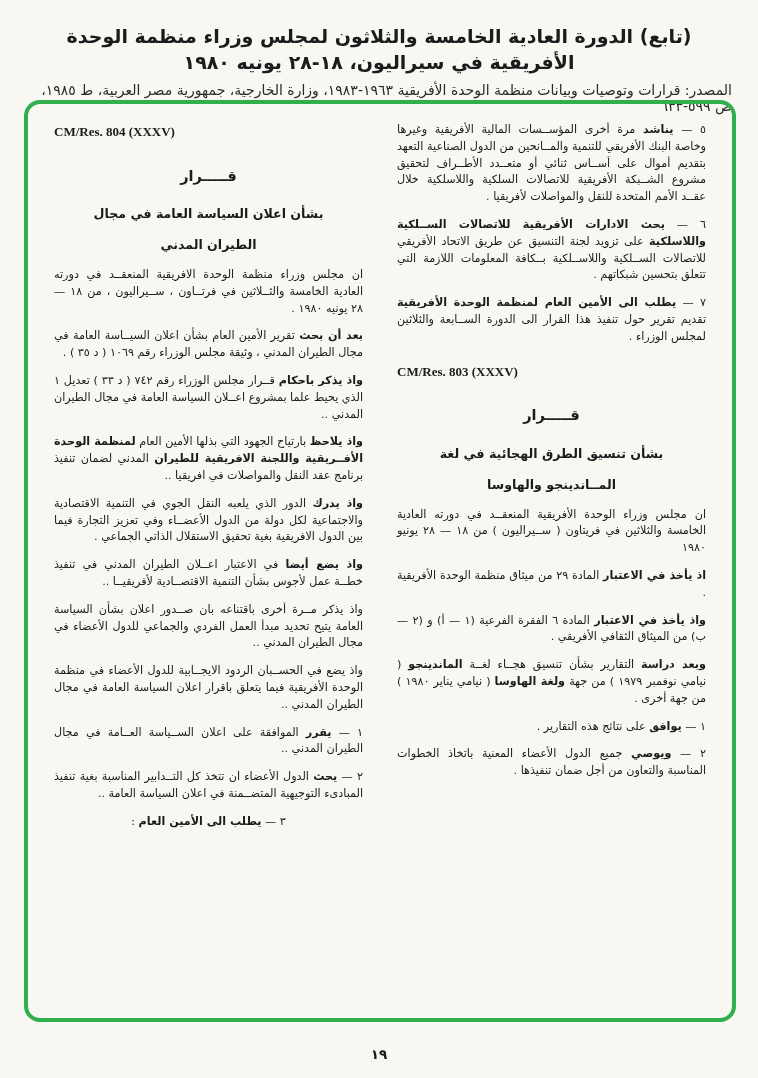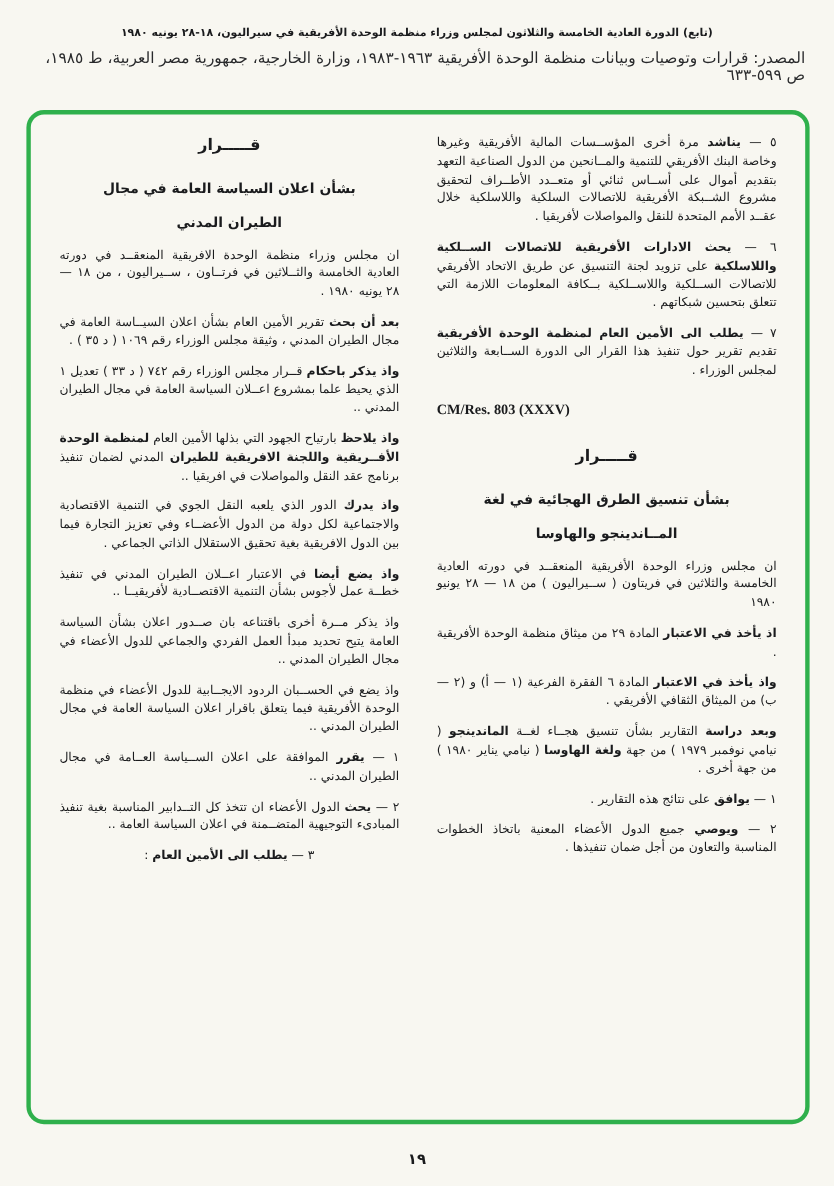--- a/index.html
+++ b/index.html
@@ -6,21 +6,21 @@
   html, body { margin: 0; padding: 0; }
   body {
     width: 758px; height: 1078px;
     background: #f8f7f1;
     color: #1a1b1d;
     font-family: "DejaVu Sans", sans-serif;
     position: relative;
     overflow: hidden;
   }
   .header { position: absolute; top: 24px; left: 26px; right: 26px; direction: rtl; }
-  .header-line1 { font-size: 10px; font-weight: bold; text-align: center; line-height: 1.35; }
+  .header-line1 { font-size: 19px; font-weight: bold; text-align: center; line-height: 1.35; }
   .header-line2 { font-size: 14px; margin-top: 7px; text-align: right; color: #28292b; }
 
   .frame {
     position: absolute; top: 100px; left: 24px;
     width: 712px; height: 922px;
     border: 4px solid #2fb04c;
     border-radius: 16px;
     padding: 18px 26px 14px;
     overflow: hidden;
     background: transparent;
@@ -82,20 +82,21 @@
           <p class="blk blk-subheading"><strong>بشأن تنسيق الطرق الهجائية في لغة</strong></p>
           <p class="blk blk-subheading"><strong>المــاندينجو والهاوسا</strong></p>
           <p class="blk blk-para"><span>ان مجلس وزراء الوحدة الأفريقية المنعقــد في دورته العادية الخامسة والثلاثين في فريتاون ( ســيراليون ) من ١٨ — ٢٨ يونيو ١٩٨٠</span></p>
           <p class="blk blk-para"><strong>اذ يأخذ في الاعتبار</strong><span> المادة ٢٩ من ميثاق منظمة الوحدة الأفريقية .</span></p>
           <p class="blk blk-para"><strong>واذ يأخذ في الاعتبار</strong><span> المادة ٦ الفقرة الفرعية (١ — أ) و (٢ — ب) من الميثاق الثقافي الأفريقي .</span></p>
           <p class="blk blk-para"><strong>وبعد دراسة</strong><span> التقارير بشأن تنسيق هجــاء لغــة </span><strong>الماندينجو</strong><span> ( نيامي نوفمبر ١٩٧٩ ) من جهة </span><strong>ولغة الهاوسا</strong><span> ( نيامي يناير ١٩٨٠ ) من جهة أخرى .</span></p>
           <p class="blk blk-para"><span>١ — </span><strong>يوافق</strong><span> على نتائج هذه التقارير .</span></p>
           <p class="blk blk-para"><span>٢ — </span><strong>ويوصي</strong><span> جميع الدول الأعضاء المعنية باتخاذ الخطوات المناسبة والتعاون من أجل ضمان تنفيذها .</span></p>
         </div>
       <div class="col">
+          <p class="blk blk-res-id"><strong>CM/Res. 804 (XXXV)</strong></p>
           <p class="blk blk-heading"><strong>قـــــرار</strong></p>
           <p class="blk blk-subheading"><strong>بشأن اعلان السياسة العامة في مجال</strong></p>
           <p class="blk blk-subheading"><strong>الطيران المدني</strong></p>
           <p class="blk blk-para"><span>ان مجلس وزراء منظمة الوحدة الافريقية المنعقــد في دورته العادية الخامسة والثــلاثين في فرتــاون ، ســيراليون ، من ١٨ — ٢٨ يونيه ١٩٨٠ .</span></p>
           <p class="blk blk-para"><strong>بعد أن بحث</strong><span> تقرير الأمين العام بشأن اعلان السيــاسة العامة في مجال الطيران المدني ، وثيقة مجلس الوزراء رقم ١٠٦٩ ( د ٣٥ ) .</span></p>
           <p class="blk blk-para"><strong>واذ يذكر باحكام</strong><span> قــرار مجلس الوزراء رقم ٧٤٢ ( د ٣٣ ) تعديل ١ الذي يحيط علما بمشروع اعــلان السياسة العامة في مجال الطيران المدني ..</span></p>
           <p class="blk blk-para"><strong>واذ يلاحظ</strong><span> بارتياح الجهود التي بذلها الأمين العام </span><strong>لمنظمة الوحدة الأفــريقية واللجنة الافريقية للطيران</strong><span> المدني لضمان تنفيذ برنامج عقد النقل والمواصلات في افريقيا ..</span></p>
           <p class="blk blk-para"><strong>واذ يدرك</strong><span> الدور الذي يلعبه النقل الجوي في التنمية الاقتصادية والاجتماعية لكل دولة من الدول الأعضــاء وفي تعزيز التجارة فيما بين الدول الافريقية بغية تحقيق الاستقلال الذاتي الجماعي .</span></p>
           <p class="blk blk-para"><strong>واذ يضع أيضا</strong><span> في الاعتبار اعــلان الطيران المدني في تنفيذ خطــة عمل لأجوس بشأن التنمية الاقتصــادية لأفريقيــا ..</span></p>
           <p class="blk blk-para"><span>واذ يذكر مــرة أخرى باقتناعه بان صــدور اعلان بشأن السياسة العامة يتيح تحديد مبدأ العمل الفردي والجماعي للدول الأعضاء في مجال الطيران المدني ..</span></p>

